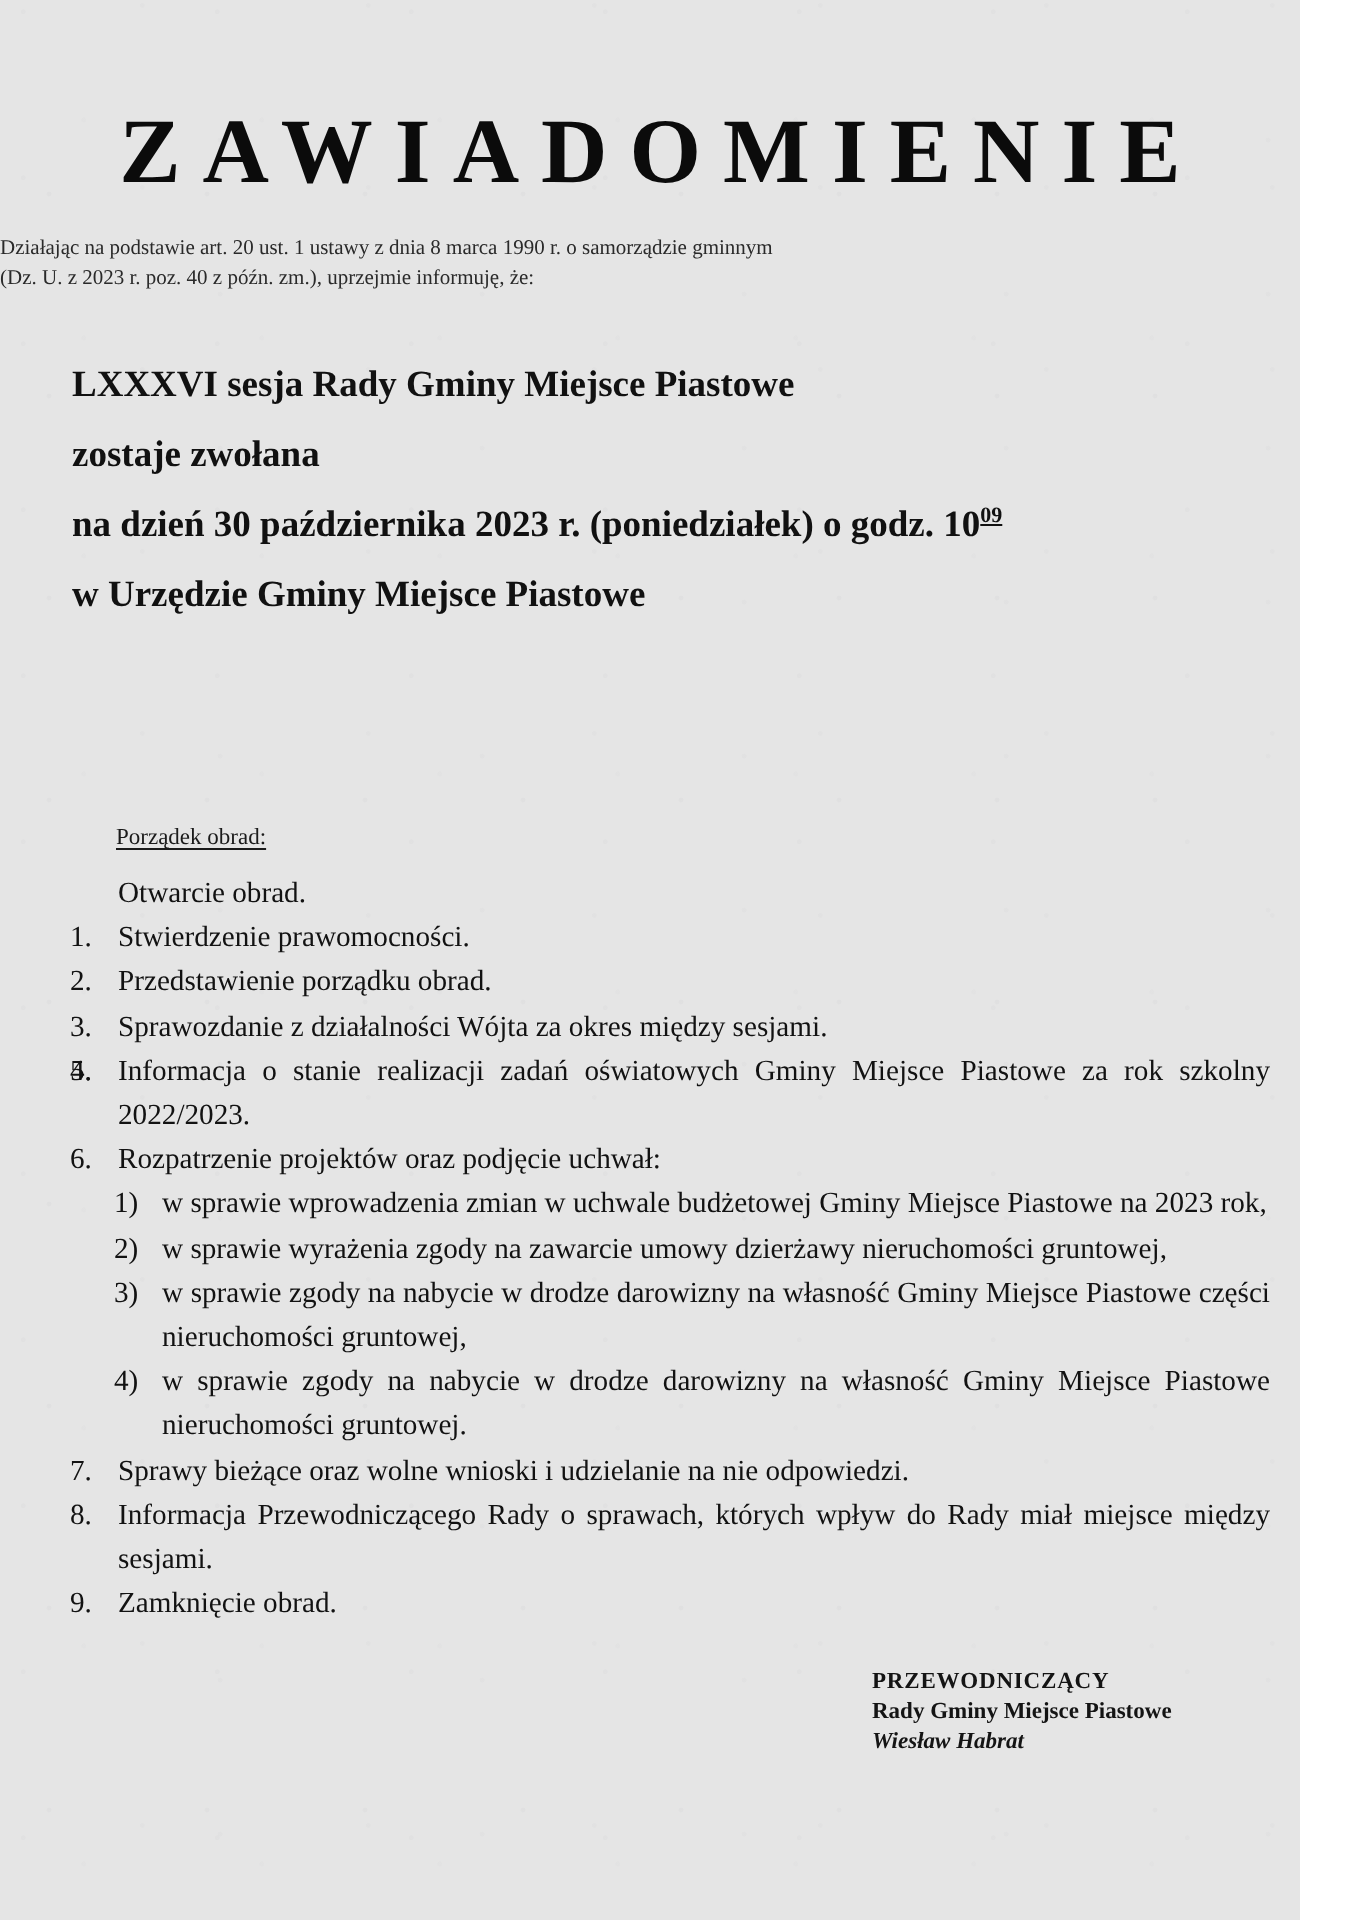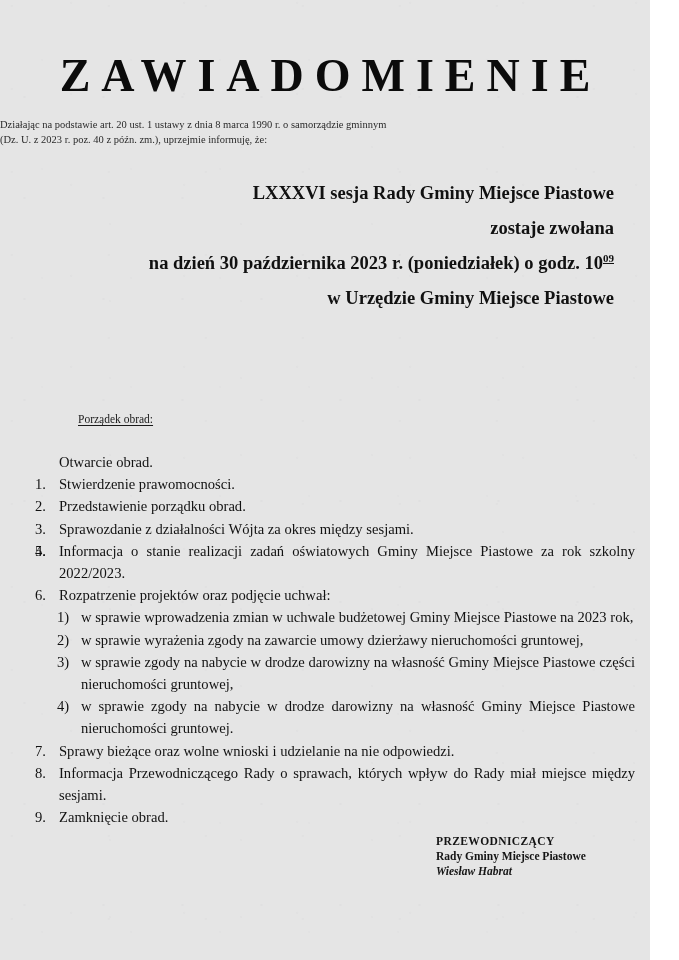--- a/index.html
+++ b/index.html
@@ -56,21 +56,21 @@
     font-size: 10.5px;
     line-height: 15px;
     color: #2a2a2a;
   }
 
   .announce {
     position: absolute;
     left: 36px;
     right: 36px;
     top: 176px;
-    text-align: right;
+    text-align: left;
     font-size: 18.5px;
     font-weight: 700;
     line-height: 35px;
     color: #111111;
   }
   .announce .line { white-space: nowrap; }
   .sup-time {
     font-size: 11px;
     vertical-align: super;
     line-height: 0;
@@ -79,21 +79,20 @@
   }
 
   .agenda-heading {
     position: absolute;
     left: 58px;
     top: 413px;
     font-size: 11.5px;
     text-decoration: underline;
     text-underline-offset: 2px;
     color: #1a1a1a;
-    margin-left: 20px;
   }
 
   .agenda {
     position: absolute;
     left: 35px;
     top: 436px;
     width: 600px;
     font-size: 14.6px;
     line-height: 22.2px;
     color: #121212;
@@ -108,21 +107,20 @@
   .item > .marker {
     position: absolute;
     left: 0;
     top: 0;
     width: 19px;
     text-align: right;
   }
   .item.unnumbered {
     padding-left: 24px;
     text-align: left;
-    margin-top: 15px;
   }
   .item.last-line-left { text-align-last: left; }
 
   .sublist {
     margin-top: 0;
     padding-left: 22px;
   }
   .subitem {
     position: relative;
     padding-left: 24px;

